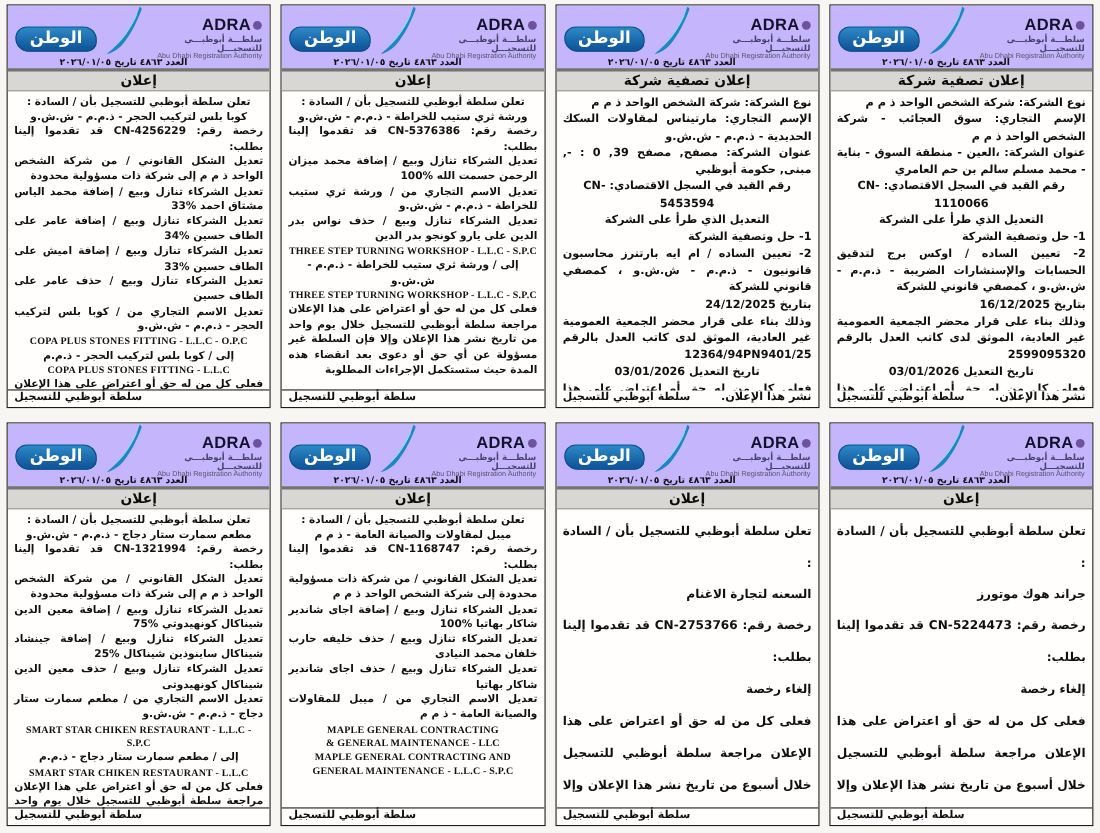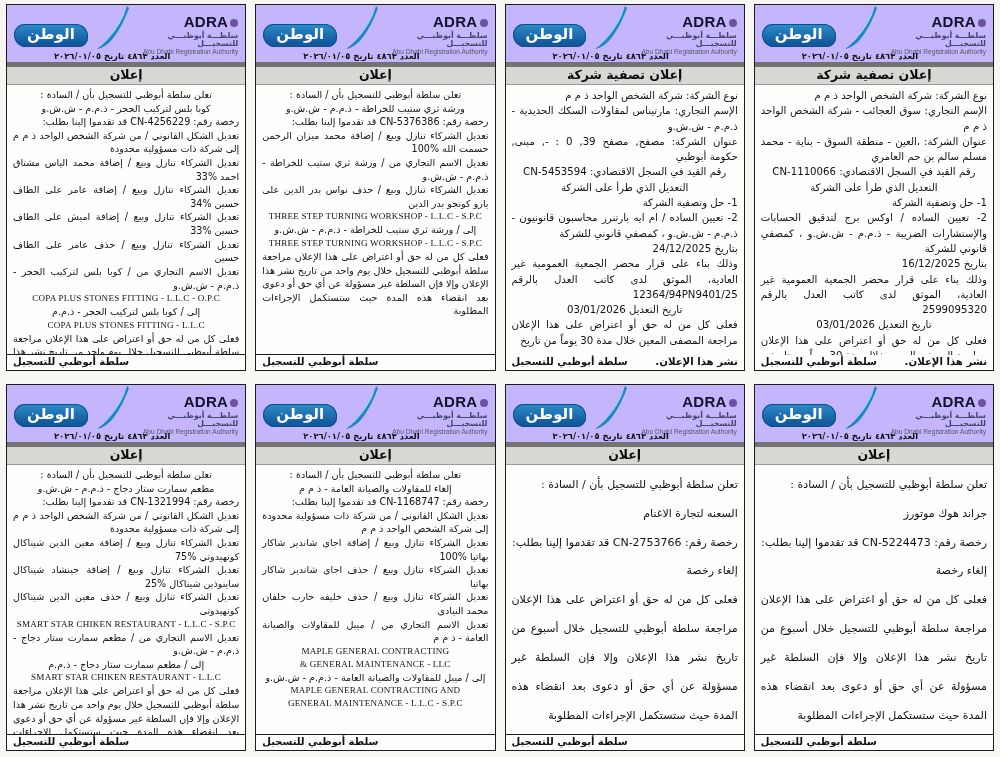--- a/index.html
+++ b/index.html
@@ -47,29 +47,29 @@
     font-family:"Liberation Sans", sans-serif;
     font-weight:900; font-size:15px; color:#12122c; letter-spacing:.3px;margin-left:24px;
   }
   .adra-dot { display:inline-block; width:8px; height:8px; border-radius:50%; background:#6c52a0; margin-left:2px; }
   .adra-ar { font-size:7.8px; color:#45456b; font-weight:bold; margin-top:2px; }
   .adra-en { font-family:"Liberation Sans",sans-serif; font-size:6.6px; color:#56566a; margin-top:1px; }
   
   .badge {
     flex:0 0 auto;
     background:#d8d7d3;
-    border-top:5px solid #737373; border-bottom:1px solid #9a9a97;
+    border-top:3px solid #737373; border-bottom:1px solid #9a9a97;
     text-align:center; font-weight:bold; font-size:12.5px; color:#0c0c0c;
     padding:0 0 2px;
   }
   
   .box-body {
     flex:1 1 auto; overflow:hidden;
     padding:3px 6px 2px;
-    font-size:10.2px; font-weight:normal; color:#101010; line-height:1.5;
+    font-size:10.2px; font-weight:bold; color:#101010; line-height:1.5;
   }
   .line.al-r { text-align:justify; text-align-last:right; }
   .line.al-c { text-align:center; }
   .line.al-e {
     text-align:center; direction:ltr;
     font-family:"Liberation Serif", serif;
     font-size:9.6px; letter-spacing:.2px;
   }
   .dense .box-body { font-size:9.6px; line-height:1.42; }
   .dense .line.al-e { font-size:9.1px; }
@@ -315,30 +315,29 @@
         <div>
           <span class="adra-text">ADRA</span><span class="adra-dot"></span>
         </div>
         <div class="adra-ar">سلطـــة أبوظبـــي للتسجيـــل</div>
         <div class="adra-en">Abu Dhabi Registration Authority</div>
       </div>
     </header>
     <div class="badge">إعلان</div>
     <div class="box-body">
         <div class="line al-c">تعلن سلطة أبوظبي للتسجيل بأن / السادة :</div>
-        <div class="line al-c">إلغاء للمقاولات والصيانة العامة - ذ م م</div>
+        <div class="line al-c">ميبل لمقاولات والصيانة العامة - ذ م م</div>
         <div class="line al-r">رخصة رقم: CN-1168747 قد تقدموا إلينا بطلب:</div>
         <div class="line al-r">تعديل الشكل القانوني / من شركة ذات مسؤولية محدودة إلى شركة الشخص الواحد ذ م م</div>
         <div class="line al-r">تعديل الشركاء تنازل وبيع / إضافة اجاى شاندير شاكار بهاتيا %100</div>
+        <div class="line al-r">تعديل الشركاء تنازل وبيع / حذف خليفه حارب خلفان محمد النيادى</div>
         <div class="line al-r">تعديل الشركاء تنازل وبيع / حذف اجاى شاندير شاكار بهاتيا</div>
-        <div class="line al-r">تعديل الشركاء تنازل وبيع / حذف خليفه حارب خلفان محمد النيادى</div>
         <div class="line al-r">تعديل الاسم التجاري من / ميبل للمقاولات والصيانة العامة - ذ م م</div>
         <div class="line al-e">MAPLE GENERAL CONTRACTING</div>
         <div class="line al-e">&amp; GENERAL MAINTENANCE - LLC</div>
-        <div class="line al-c">إلى / ميبل للمقاولات والصيانة العامة - ذ.م.م - ش.ش.و</div>
         <div class="line al-e">MAPLE GENERAL CONTRACTING AND</div>
         <div class="line al-e">GENERAL MAINTENANCE - L.L.C - S.P.C</div>
       </div>
     <div class="footer-row ruled">
       <span class="footer-right"></span>
       <span class="footer-left">سلطة أبوظبي للتسجيل</span>
     </div>
   </section>
     <section class="box dense">
     <header class="box-header" dir="ltr">
@@ -360,22 +359,22 @@
     </header>
     <div class="badge">إعلان</div>
     <div class="box-body">
         <div class="line al-c">تعلن سلطة أبوظبي للتسجيل بأن / السادة :</div>
         <div class="line al-c">مطعم سمارت ستار دجاج - ذ.م.م - ش.ش.و</div>
         <div class="line al-r">رخصة رقم: CN-1321994 قد تقدموا إلينا بطلب:</div>
         <div class="line al-r">تعديل الشكل القانوني / من شركة الشخص الواحد ذ م م إلى شركة ذات مسؤولية محدودة</div>
         <div class="line al-r">تعديل الشركاء تنازل وبيع / إضافة معين الدين شيناكال كونهيدوتي %75</div>
         <div class="line al-r">تعديل الشركاء تنازل وبيع / إضافة جينشاد شيناكال ساينوذين شيناكال %25</div>
         <div class="line al-r">تعديل الشركاء تنازل وبيع / حذف معين الدين شيناكال كونهيدوتى</div>
+        <div class="line al-r">تعديل الاسم التجاري من / مطعم سمارت ستار دجاج - ذ.م.م - ش.ش.و</div>
         <div class="line al-e">SMART STAR CHIKEN RESTAURANT - L.L.C - S.P.C</div>
-        <div class="line al-r">تعديل الاسم التجاري من / مطعم سمارت ستار دجاج - ذ.م.م - ش.ش.و</div>
         <div class="line al-c">إلى / مطعم سمارت ستار دجاج - ذ.م.م</div>
         <div class="line al-e">SMART STAR CHIKEN RESTAURANT - L.L.C</div>
         <div class="line al-r">فعلى كل من له حق أو اعتراض علي هذا الإعلان مراجعة سلطة أبوظبي للتسجيل خلال يوم واحد من تاريخ نشر هذا الإعلان وإلا فإن السلطة غير مسؤولة عن أي حق أو دعوى بعد انقضاء هذه المدة حيث ستستكمل الإجراءات المطلوبة</div>
       </div>
     <div class="footer-row ruled">
       <span class="footer-right"></span>
       <span class="footer-left">سلطة أبوظبي للتسجيل</span>
     </div>
   </section>
   </main>

